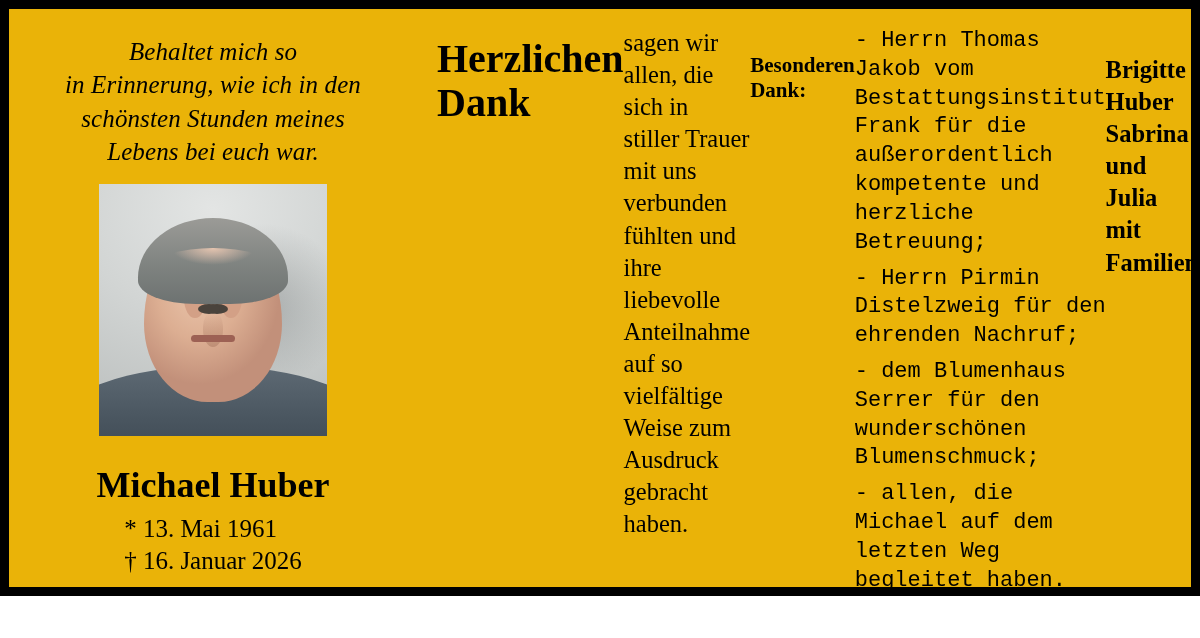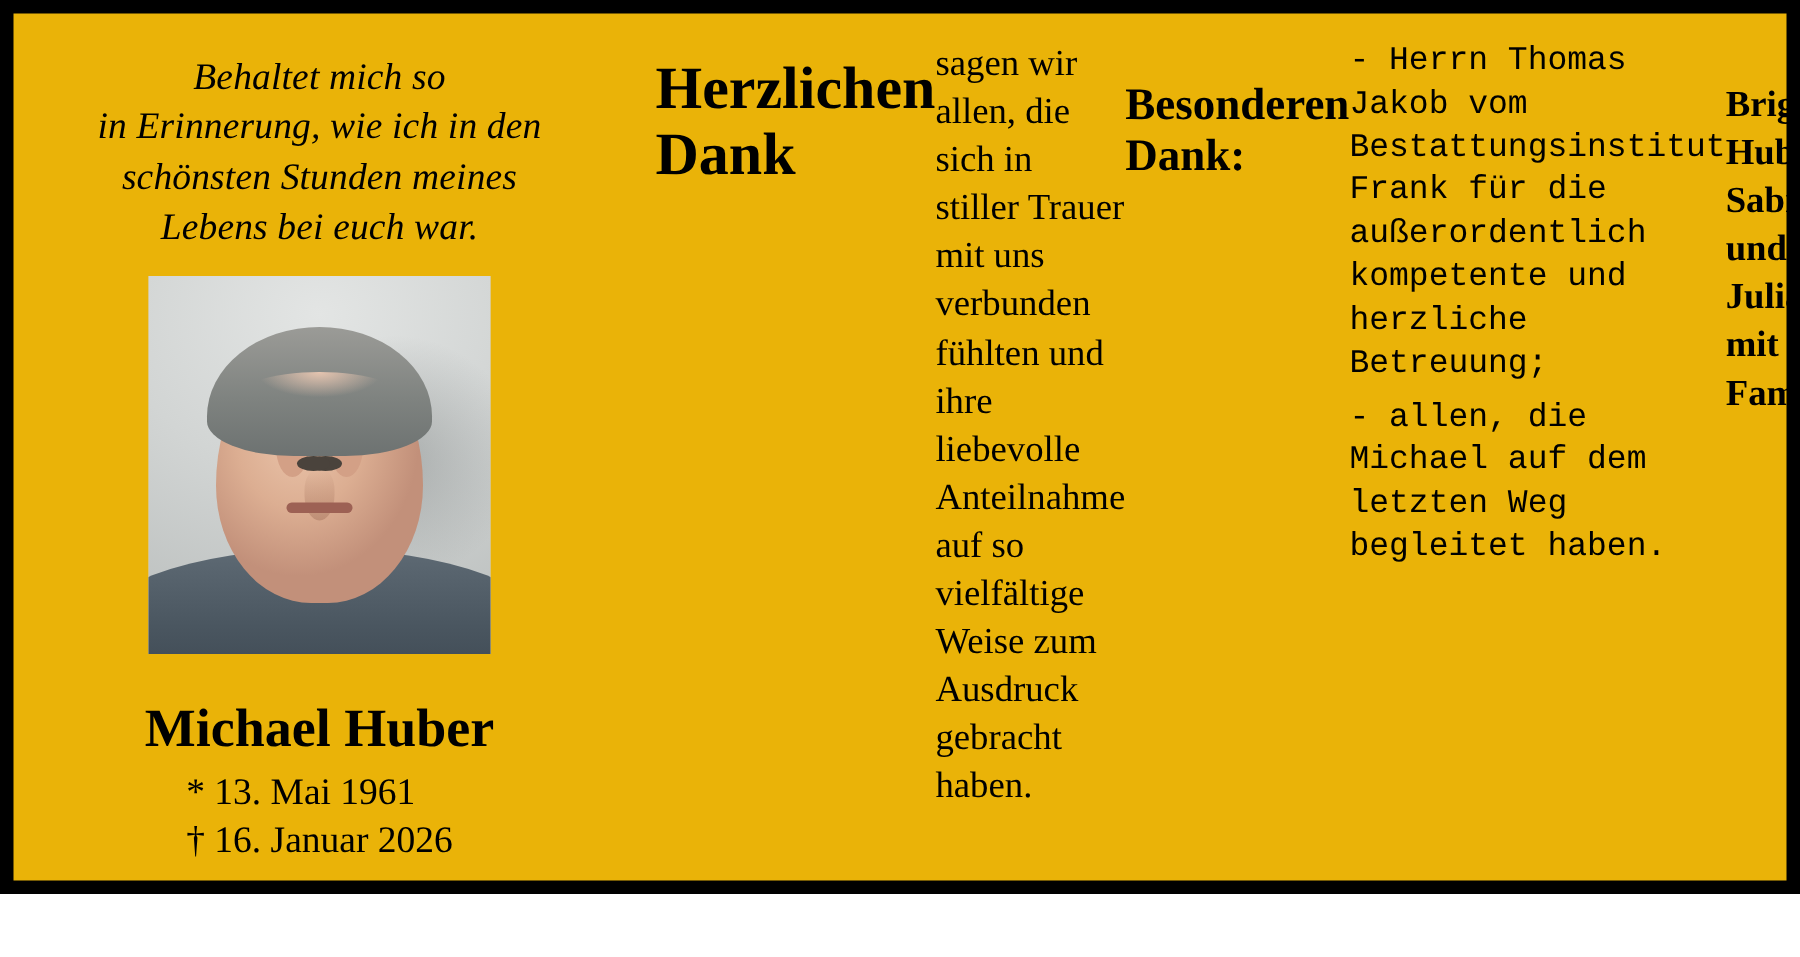--- a/index.html
+++ b/index.html
@@ -214,21 +214,21 @@
   }
   .lead {
     font-family: "Liberation Serif", serif;
     font-size: 24.5px;
     line-height: 1.31;
     white-space: pre-line;
   }
   .thanks-title {
     font-family: "Liberation Serif", serif;
     font-weight: bold;
-    font-size: 30px;
+    font-size: 21px;
     margin-top: 26px;
     margin-bottom: 4px;
   }
   .thanks-list {
     list-style: none;
     margin: 0;
     padding: 0;
   }
   .thanks-list li {
     font-family: Liberation Mono, monospace;
@@ -291,20 +291,22 @@
     <div class="right">
       <div class="headline">Herzlichen Dank</div>
       <div class="lead">sagen wir allen, die sich in stiller Trauer mit uns
 verbunden fühlten und ihre liebevolle Anteilnahme auf so vielfältige
 Weise zum Ausdruck gebracht haben.</div>
 
       <div class="thanks-title">Besonderen Dank:</div>
       <ul class="thanks-list">
         <li>- Herrn Thomas Jakob vom Bestattungsinstitut Frank für die
   außerordentlich kompetente und herzliche Betreuung;</li>
+        <li>- Herrn Pirmin Distelzweig für den ehrenden Nachruf;</li>
+        <li>- dem Blumenhaus Serrer für den wunderschönen Blumenschmuck;</li>
         <li>- allen, die Michael auf dem letzten Weg begleitet haben.</li>
       </ul>
 
       <div class="signers">Brigitte Huber
 Sabrina und Julia mit Familien</div>
       <div class="place">Ödsbach, im Februar 2026</div>
     </div>
 
   </div>
 </div>

